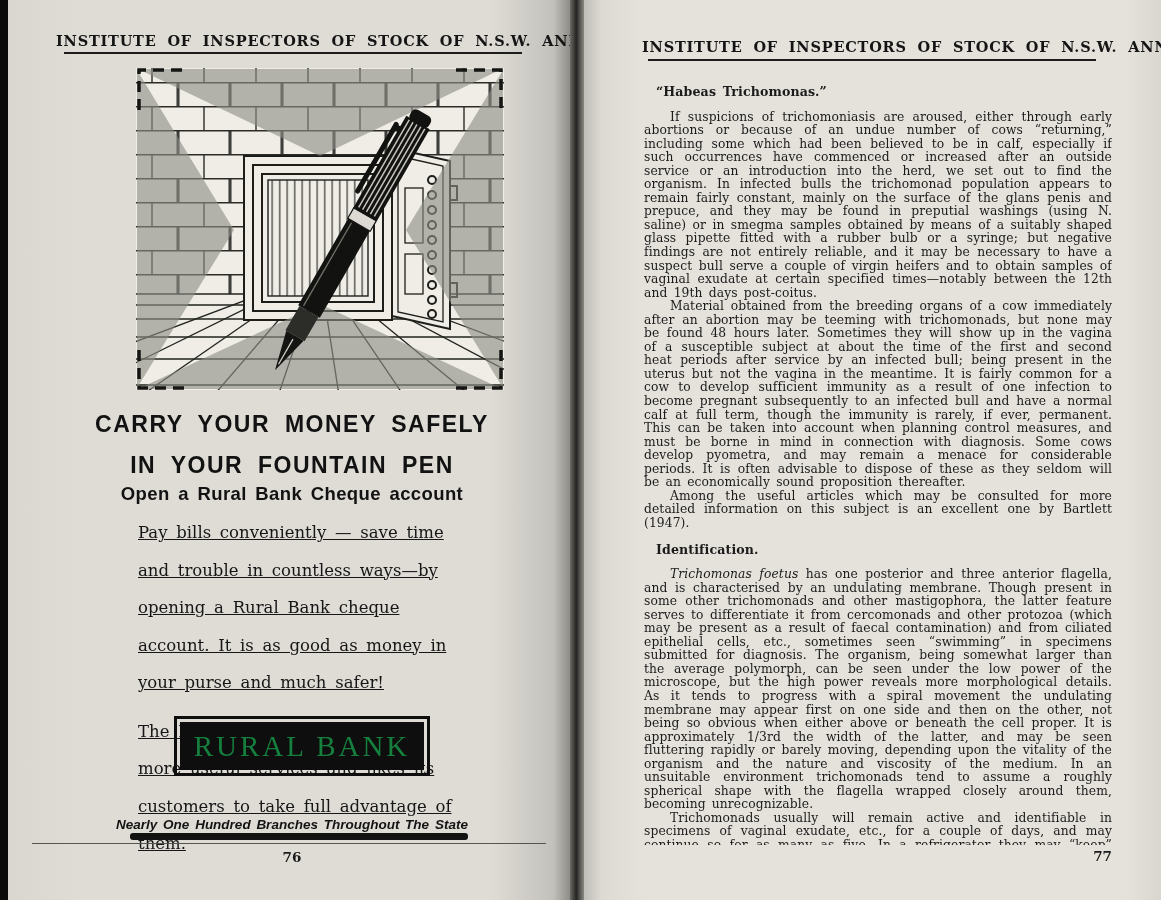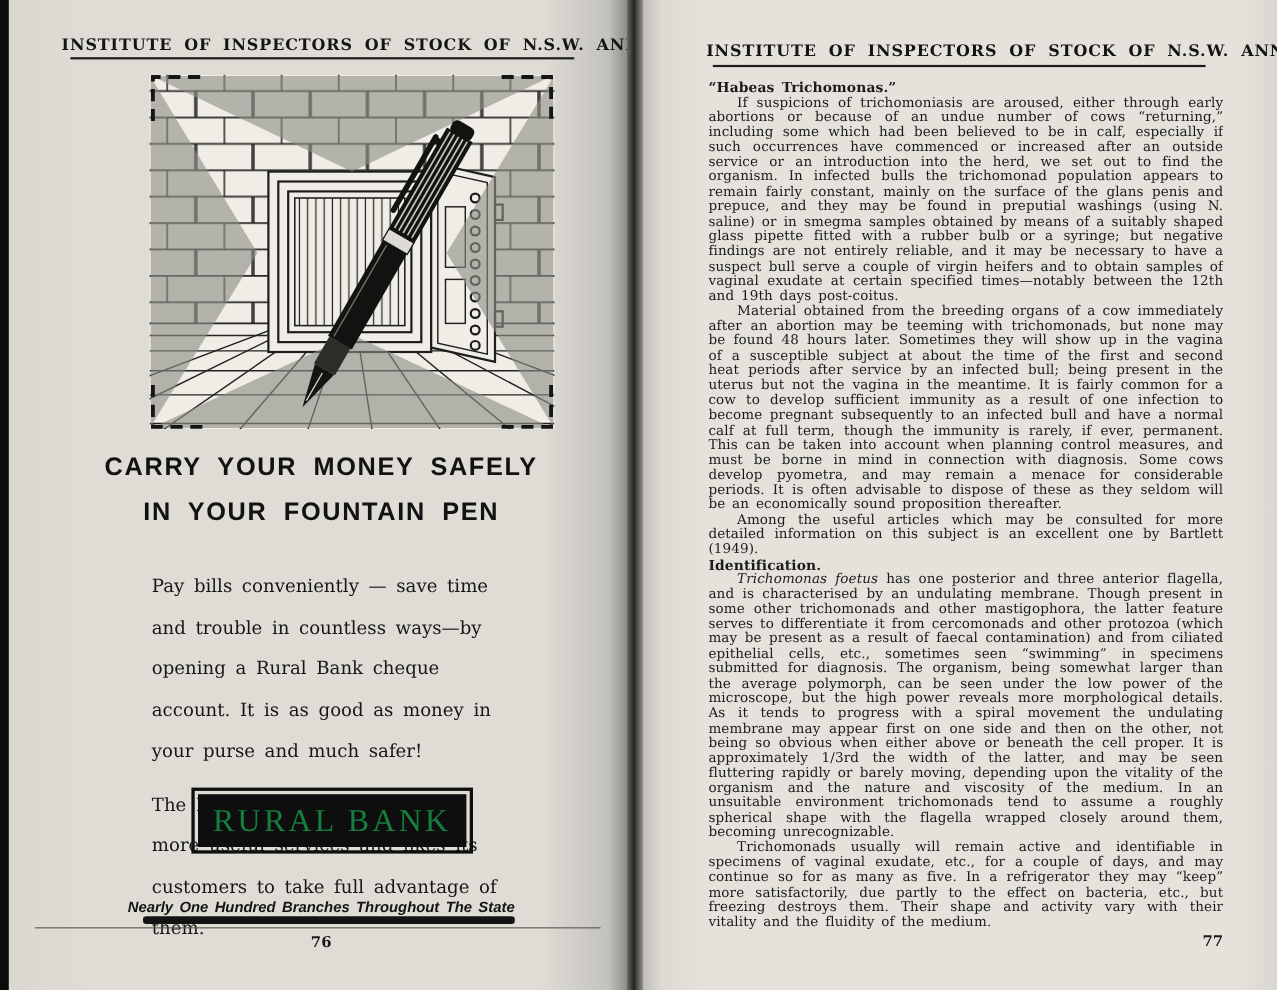--- a/index.html
+++ b/index.html
@@ -23,21 +23,21 @@
 
   
   .illus{position:absolute;left:118px;top:58px;width:388px;height:344px;}
   .headline{position:absolute;left:48px;width:472px;top:404px;text-align:center;
     font-family:"Liberation Sans", sans-serif;font-weight:bold;font-size:23px;
     letter-spacing:1.5px;word-spacing:7px;line-height:41px;color:#121212;}
   .subhead{position:absolute;left:48px;width:472px;top:483px;text-align:center;
     font-family:"Liberation Sans", sans-serif;font-weight:bold;font-size:18.5px;
     letter-spacing:.4px;word-spacing:3px;color:#121212;}
   .ad-body{position:absolute;left:130px;width:318px;top:514px;font-size:16.5px;line-height:37.5px;
-    word-spacing:3.5px;color:#161616;}
+    word-spacing:3.5px;color:#161616;text-decoration:underline;}
   .ad-body p{margin:0 0 11px 0;}
   .logo-box{position:absolute;left:166px;top:716px;width:244px;height:48px;
     border:3px solid #0e0e0e;padding:3px;background:transparent;}
   .logo-inner{width:100%;height:100%;background:#0e0e0e;display:flex;align-items:center;justify-content:center;}
   .logo-inner span{color:#15803d;font-family:"Liberation Serif", serif;font-size:29px;
     letter-spacing:3px;font-weight:500;}
   .head-office{position:absolute;left:48px;width:472px;top:789px;text-align:center;
     font-weight:bold;font-size:15px;word-spacing:2px;color:#131313;}
   .branches{position:absolute;left:48px;width:472px;top:817px;text-align:center;
     font-family:"Liberation Sans", sans-serif;font-style:italic;font-weight:bold;
@@ -45,21 +45,21 @@
   .thick-bar{position:absolute;left:122px;top:833px;width:338px;height:7px;background:#131313;border-radius:3px;}
   .thin-rule{position:absolute;left:24px;top:843px;width:514px;height:1px;background:#56544f;}
   .pagenum{position:absolute;text-align:center;font-weight:bold;font-size:13.5px;color:#1a1a1a;}
   .page.left .pagenum{left:48px;width:472px;top:849px;}
   .page.right .pagenum{left:60px;width:468px;top:848px;text-align:right;}
 
   
   .article{position:absolute;left:60px;top:73px;width:468px;height:772px;overflow:hidden;
     font-size:12.3px;line-height:13.55px;text-align:justify;word-spacing:2.2px;
     letter-spacing:.1px;color:#1b1b1b;}
-  .article h3{margin:0;font-size:12.6px;line-height:13.55px;font-weight:bold;text-align:left;}
+  .article h3{margin:12px;font-size:12.6px;line-height:13.55px;font-weight:bold;text-align:left;}
   .article p{margin:0;text-indent:26px;}
 </style>
 </head>
 <body>
 
 <div class="scan">
 
   <div class="page left">
     <div class="runhead">INSTITUTE OF INSPECTORS OF STOCK OF N.S.W. ANNUAL</div>
     <div class="runhead-rule"></div>
@@ -160,20 +160,21 @@
           <path d="M58,330 L13,330 L13,292"></path>
         </g>
       </svg>
     </div>
 
     <div class="headline">
       <div>CARRY YOUR MONEY SAFELY</div>
       <div>IN YOUR FOUNTAIN PEN</div>
     </div>
 
+    <div class="subhead">Open a Rural Bank Cheque account</div>
 
     <div class="ad-body">
       <p>Pay bills conveniently — save time and trouble in countless ways—by opening a Rural Bank cheque account. It is as good as money in your purse and much safer!</p>
       <p>The Rural Bank provides many more useful services and likes its customers to take full advantage of them.</p>
     </div>
 
     <div class="logo-box">
       <div class="logo-inner">
         <span>RURAL BANK</span>
       </div>
@@ -189,21 +190,21 @@
   <div class="gutter"></div>
 
   <div class="page right">
     <div class="runhead">INSTITUTE OF INSPECTORS OF STOCK OF N.S.W. ANNUAL</div>
     <div class="runhead-rule"></div>
 
     <div class="article">
       <h3>“Habeas Trichomonas.”</h3>
       <p>If suspicions of trichomoniasis are aroused, either through early abortions or because of an undue number of cows “returning,” including some which had been believed to be in calf, especially if such occurrences have commenced or increased after an outside service or an introduction into the herd, we set out to find the organism. In infected bulls the trichomonad population appears to remain fairly constant, mainly on the surface of the glans penis and prepuce, and they may be found in preputial washings (using N. saline) or in smegma samples obtained by means of a suitably shaped glass pipette fitted with a rubber bulb or a syringe; but negative findings are not entirely reliable, and it may be necessary to have a suspect bull serve a couple of virgin heifers and to obtain samples of vaginal exudate at certain specified times—notably between the 12th and 19th days post-coitus.</p>
       <p>Material obtained from the breeding organs of a cow immediately after an abortion may be teeming with trichomonads, but none may be found 48 hours later. Sometimes they will show up in the vagina of a susceptible subject at about the time of the first and second heat periods after service by an infected bull; being present in the uterus but not the vagina in the meantime. It is fairly common for a cow to develop sufficient immunity as a result of one infection to become pregnant subsequently to an infected bull and have a normal calf at full term, though the immunity is rarely, if ever, permanent. This can be taken into account when planning control measures, and must be borne in mind in connection with diagnosis. Some cows develop pyometra, and may remain a menace for considerable periods. It is often advisable to dispose of these as they seldom will be an economically sound proposition thereafter.</p>
-      <p>Among the useful articles which may be consulted for more detailed information on this subject is an excellent one by Bartlett (1949).</p>
+      <p>Among the useful articles which may be consulted for more detailed information on this subject is an excellent one by Bartlett (1947).</p>
       <h3>Identification.</h3>
       <p><i>Trichomonas foetus</i><span> has one posterior and three anterior flagella, and is characterised by an undulating membrane. Though present in some other trichomonads and other mastigophora, the latter feature serves to differentiate it from cercomonads and other protozoa (which may be present as a result of faecal contamination) and from ciliated epithelial cells, etc., sometimes seen “swimming” in specimens submitted for diagnosis. The organism, being somewhat larger than the average polymorph, can be seen under the low power of the microscope, but the high power reveals more morphological details. As it tends to progress with a spiral movement the undulating membrane may appear first on one side and then on the other, not being so obvious when either above or beneath the cell proper. It is approximately 1/3rd the width of the latter, and may be seen fluttering rapidly or barely moving, depending upon the vitality of the organism and the nature and viscosity of the medium. In an unsuitable environment trichomonads tend to assume a roughly spherical shape with the flagella wrapped closely around them, becoming unrecognizable.</span></p>
       <p>Trichomonads usually will remain active and identifiable in specimens of vaginal exudate, etc., for a couple of days, and may continue so for as many as five. In a refrigerator they may “keep” more satisfactorily, due partly to the effect on bacteria, etc., but freezing destroys them. Their shape and activity vary with their vitality and the fluidity of the medium.</p>
 
     </div>
 
     <div class="pagenum">77</div>
   </div>
 </div>
 

